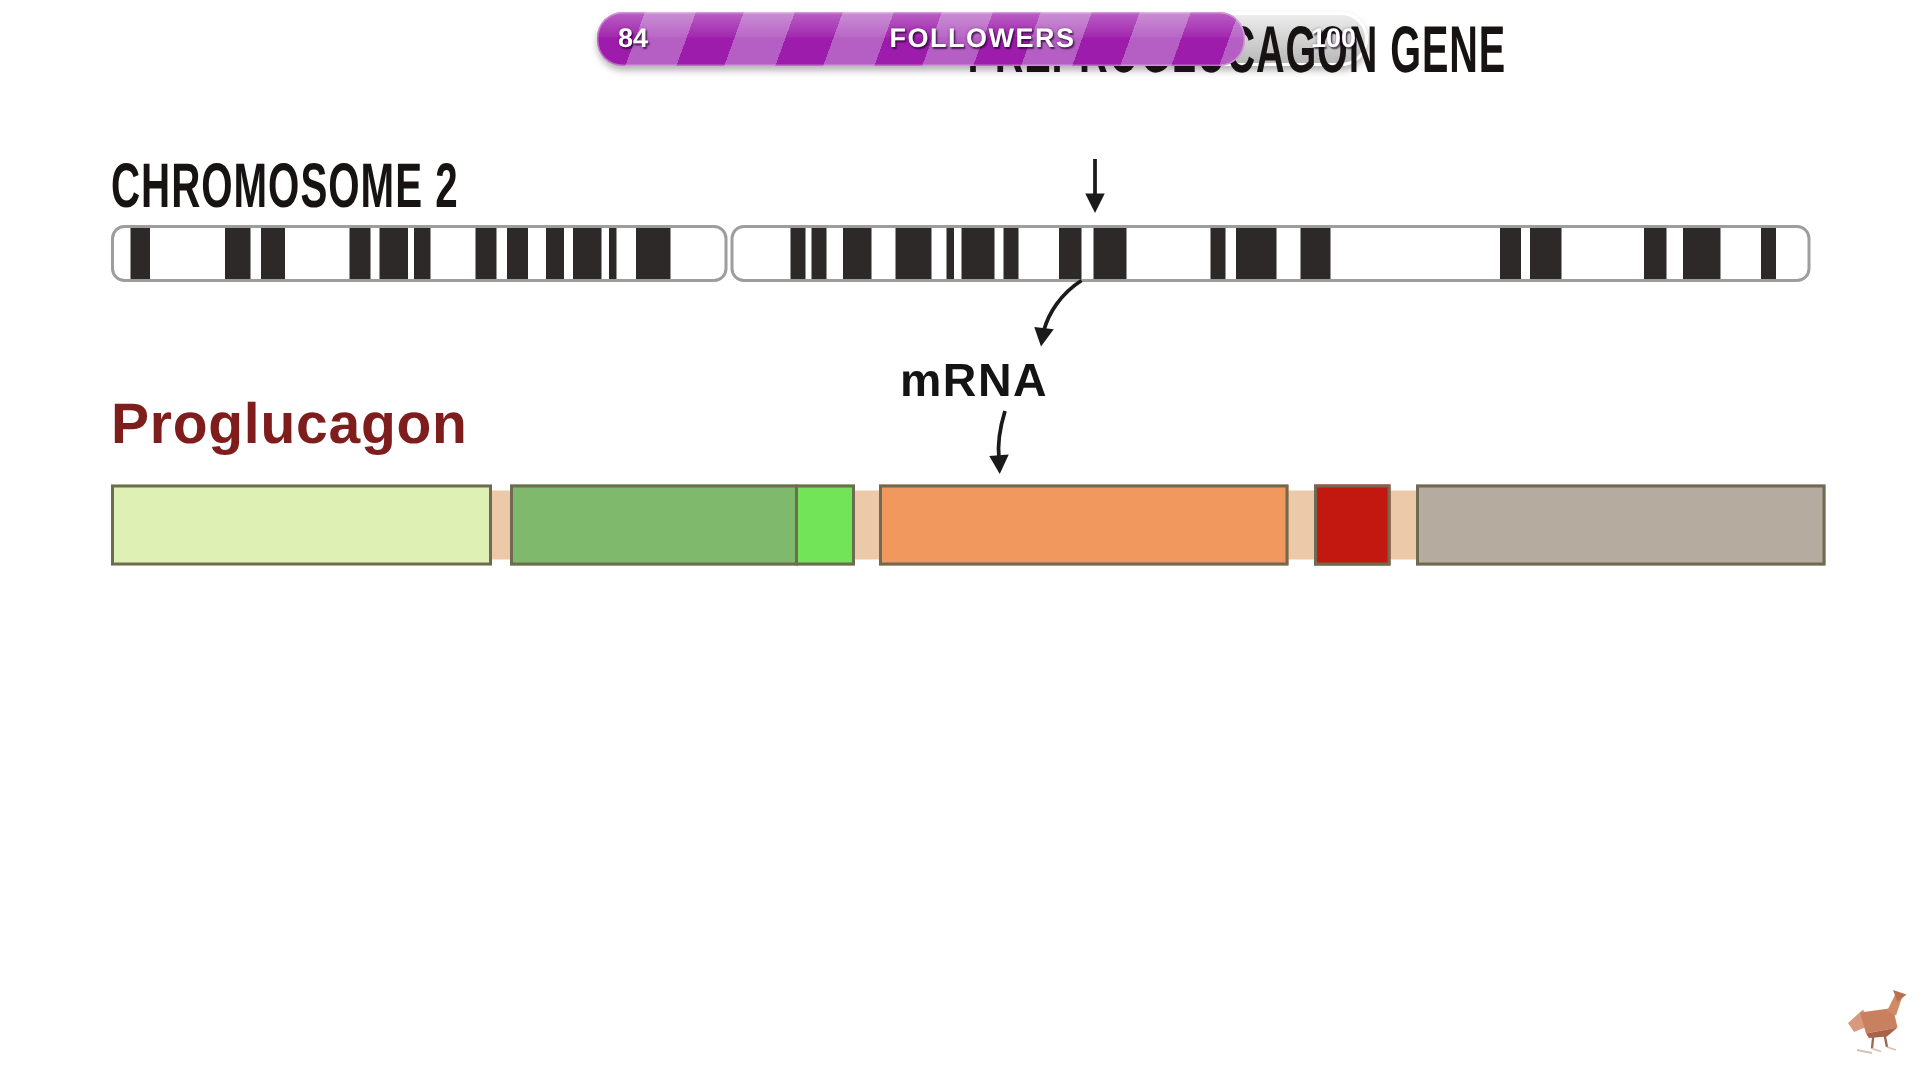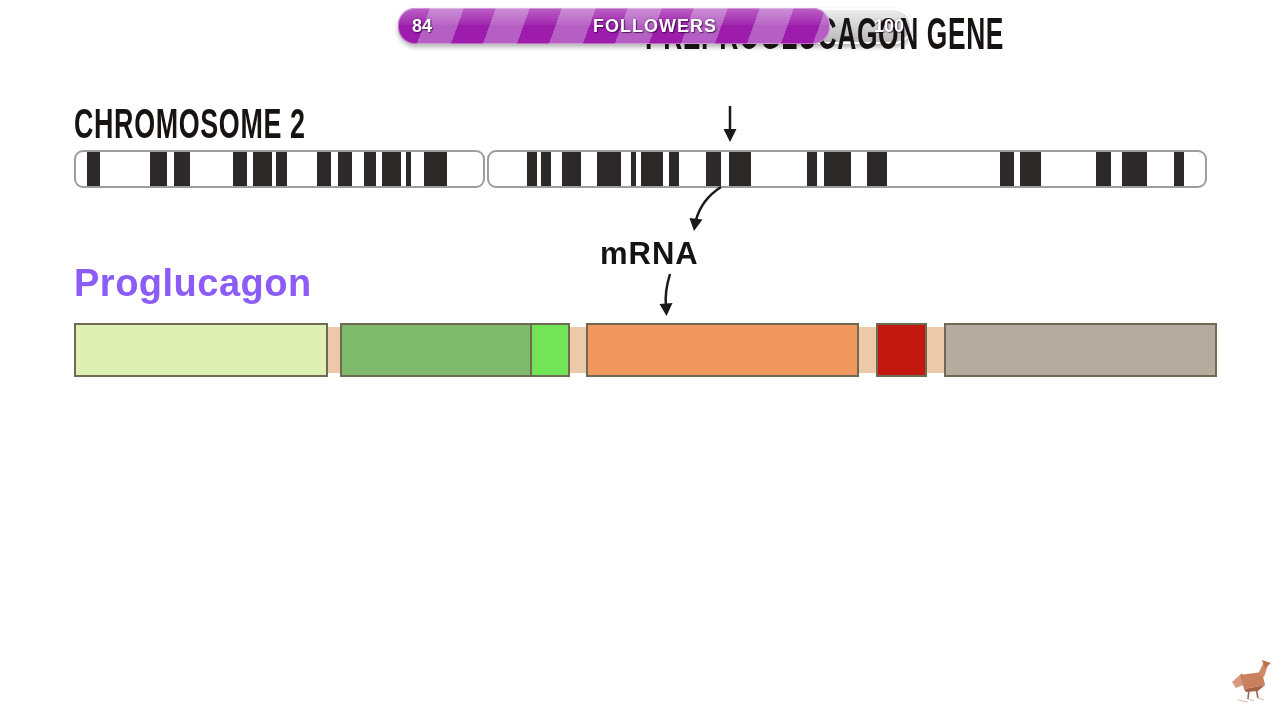--- a/index.html
+++ b/index.html
@@ -41,21 +41,21 @@
   .capsule.left{left:0;width:411px;}
   .capsule.right{left:413px;width:720px;}
   .band{position:absolute;top:2px;bottom:2px;}
 
   
   .mrna{position:absolute;left:600px;top:236px;font-size:31px;font-weight:700;
     color:#141414;letter-spacing:1px;}
 
   
   .pg-label{position:absolute;left:74px;top:262px;margin:0;
-    font-size:38px;font-weight:700;color:#8b5cf6;letter-spacing:.5px;text-align:right;}
+    font-size:38px;font-weight:700;color:#7f1d1d;letter-spacing:.5px;text-align:right;}
   .pg-bar{position:absolute;left:74px;top:323px;width:1143px;height:54px;}
   .pg-connector{position:absolute;left:250px;width:624px;top:4px;bottom:4px;}
   .pg-seg{position:absolute;top:0;bottom:0;border:2px solid #6e6b52;box-sizing:border-box;}
 
   .arrows{position:absolute;inset:0;z-index:1;pointer-events:none;}
   .logo{position:absolute;left:1228px;top:658px;width:48px;height:46px;}
 </style>
 </head>
 <body>
 

